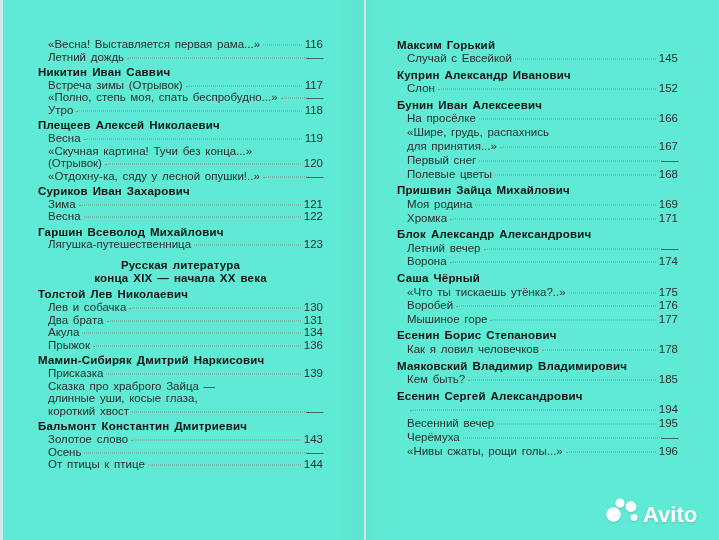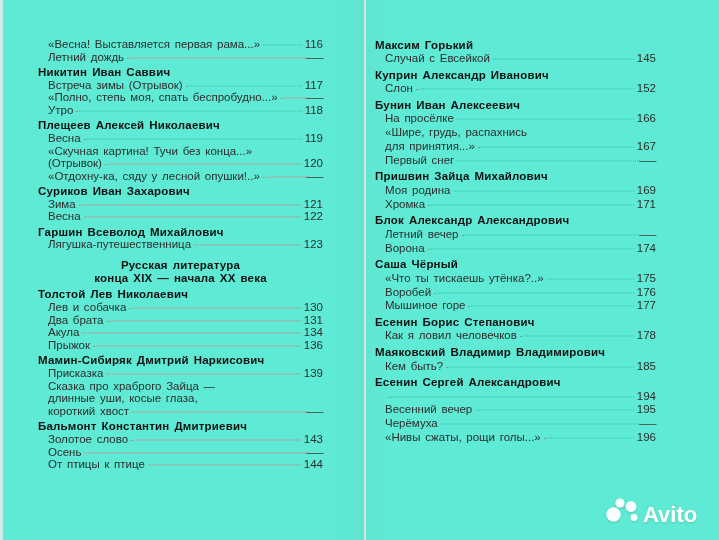--- a/index.html
+++ b/index.html
@@ -10,21 +10,21 @@
   }
   .edge-strip{position:absolute;left:0;top:0;width:3px;height:100%;background:#cee8eb;}
   .gutter{position:absolute;left:364px;top:0;width:2px;height:100%;background:#d8e5e6;}
   .gutter-shade{position:absolute;left:334px;top:0;width:30px;height:100%;
     background:linear-gradient(to right, rgba(0,0,0,0) 0%, rgba(120,140,140,0.06) 100%);}
   .gutter-shade-r{position:absolute;left:366px;top:0;width:22px;height:100%;
     background:linear-gradient(to left, rgba(0,0,0,0) 0%, rgba(120,140,140,0.05) 100%);}
 
   .col{position:absolute;font-size:11.5px;color:#2d2d2d;word-spacing:1.5px;}
   .col.left{left:38px;top:38px;width:285px;}
-  .col.right{left:375px;top:36px;width:281px;}
+  .col.right{left:397px;top:36px;width:281px;}
 
   .row{display:flex;align-items:baseline;white-space:nowrap;}
   .col.left .row{height:12.7px;line-height:12.7px;}
   .col.right .row{height:13.8px;line-height:13.8px;}
 
   .row.author{font-weight:700;color:#121212;margin-top:2.5px;letter-spacing:0.2px;}
   .row.title,.row.wrap{padding-left:10px;}
   .row.sectionA,.row.sectionB{justify-content:center;font-weight:700;color:#121212;letter-spacing:0.2px;}
   .row.sectionA{margin-top:8px;align-items:center;}
   .row.sectionB{margin-bottom:4px;justify-content:center;}
@@ -215,20 +215,25 @@
       </div>
       <div class="row title">
         <span class="txt">для принятия...»</span>
         <span class="leader"></span>
         <span class="pg">167</span>
       </div>
       <div class="row title">
         <span class="txt">Первый снег</span>
         <span class="leader"></span>
         <span class="pg dash">—</span>
+      </div>
+      <div class="row title">
+        <span class="txt">Полевые цветы</span>
+        <span class="leader"></span>
+        <span class="pg">168</span>
       </div>
       <div class="row author">
         <span class="txt">Пришвин Зайца Михайлович</span>
       </div>
       <div class="row title">
         <span class="txt">Моя родина</span>
         <span class="leader"></span>
         <span class="pg">169</span>
       </div>
       <div class="row title">

